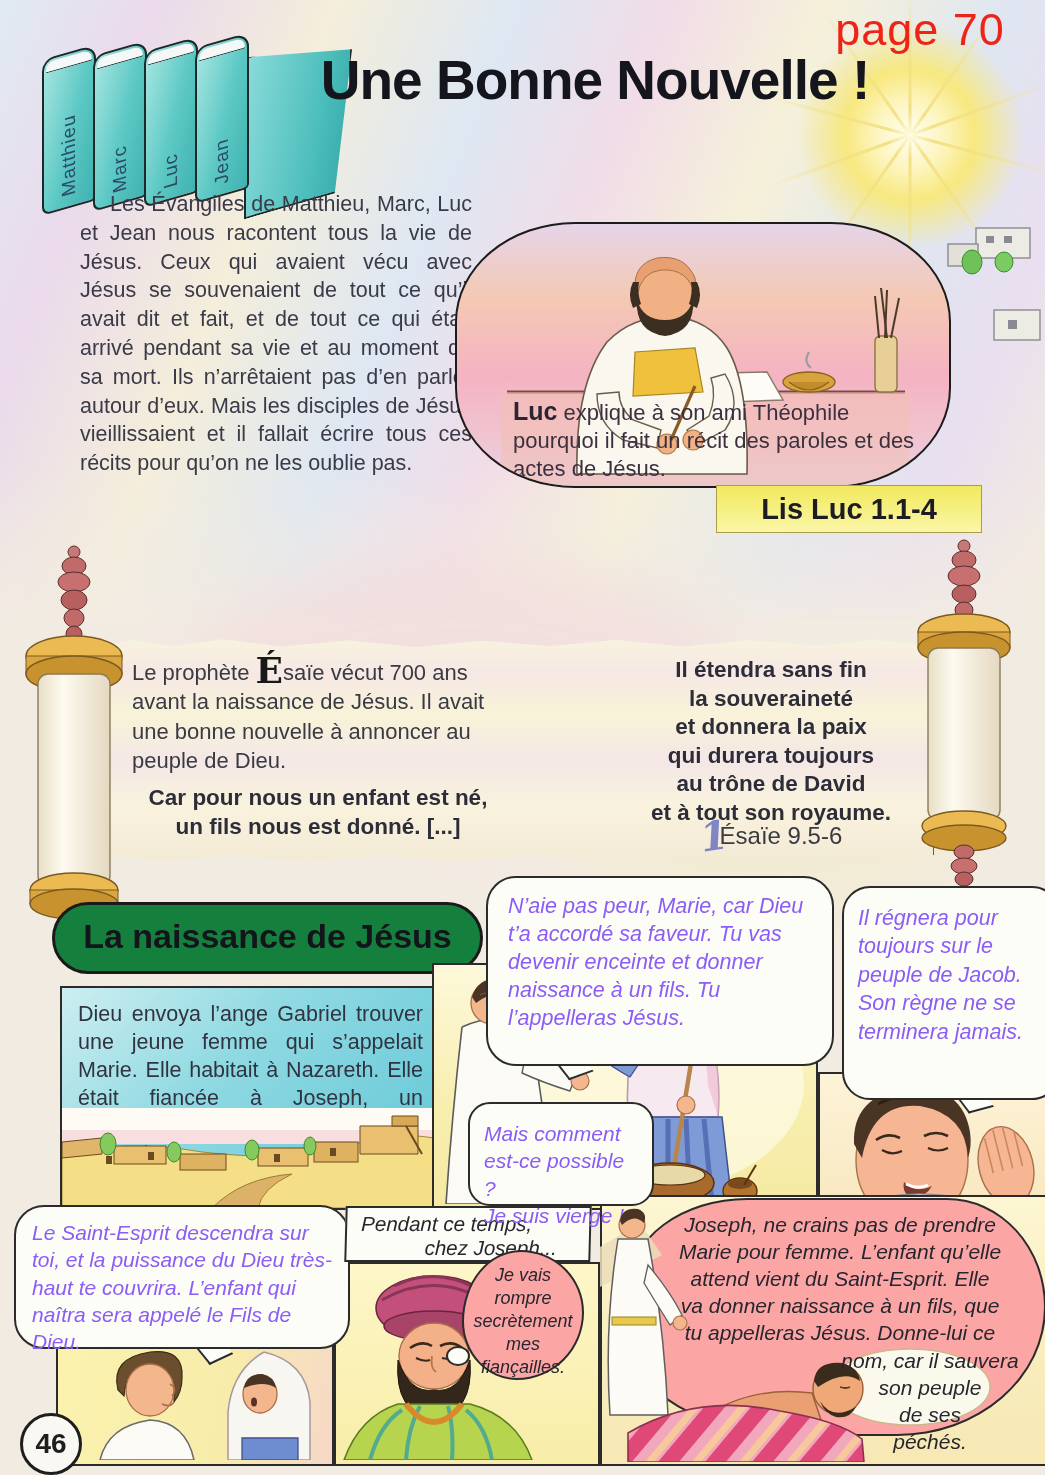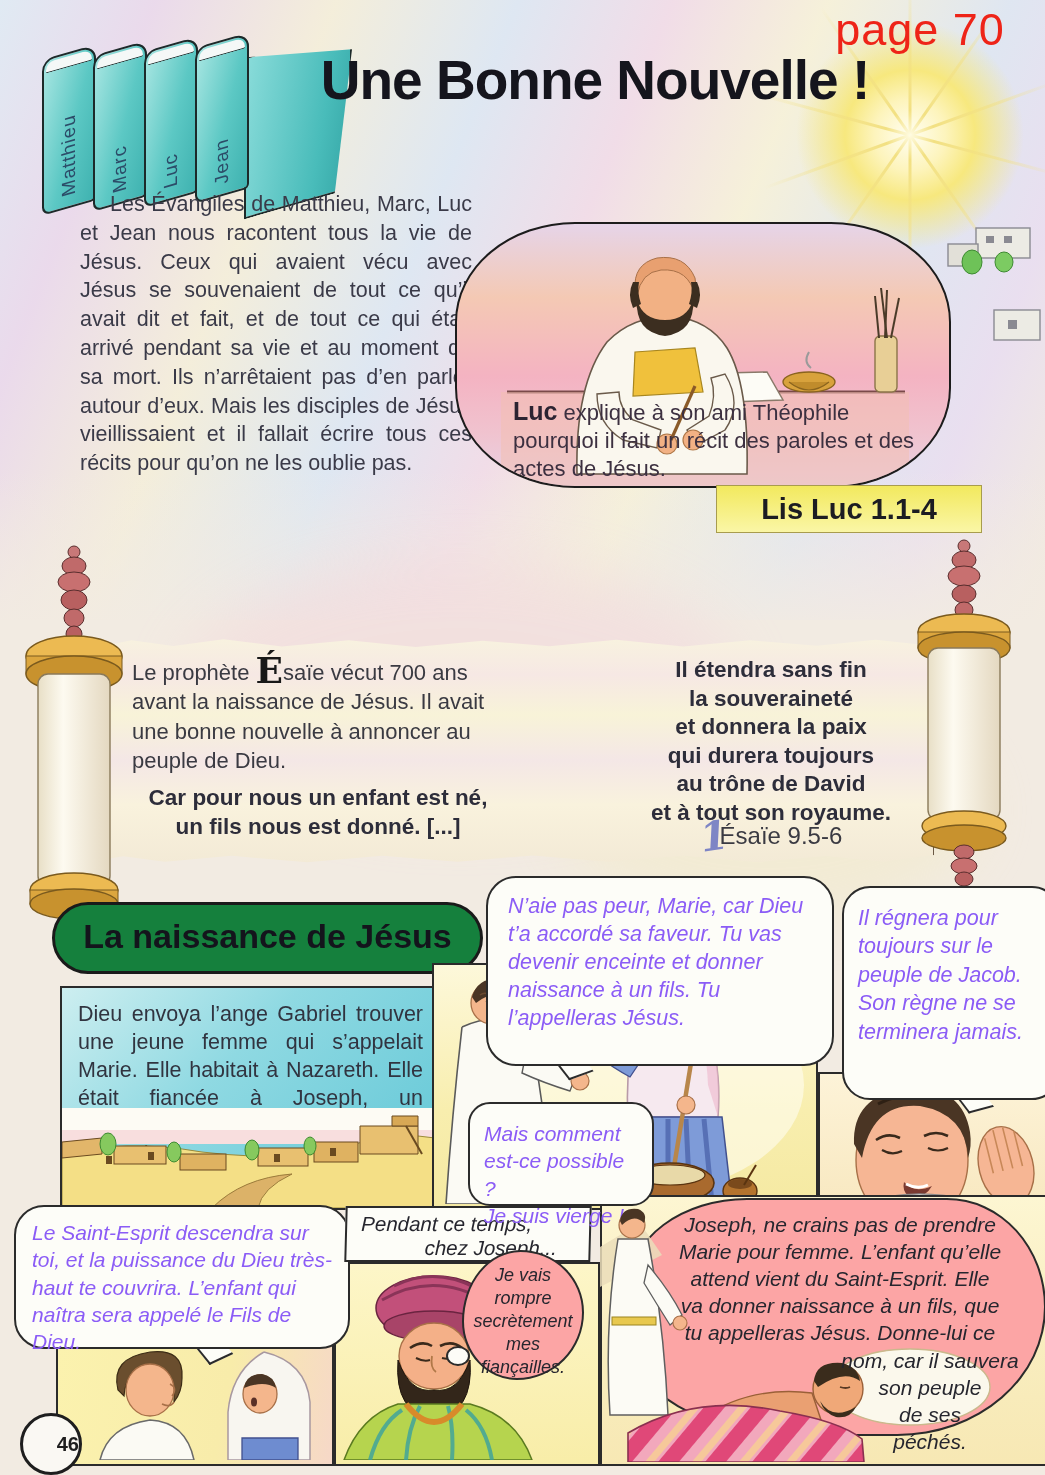--- a/index.html
+++ b/index.html
@@ -76,21 +76,21 @@
   .tail{position:absolute;width:24px;height:24px;background:#fdfdf8;
     border-left:2px solid #2b2b2b;border-bottom:2px solid #2b2b2b;}
 
   .caption-box{left:345px;top:1206px;width:246px;height:56px;background:#fdfdf8;border:2px solid #2b2b2b;
     transform:skewX(-1.5deg);font-style:italic;font-size:20.5px;color:#26262e;padding-top:4px;box-sizing:border-box;}
   .caption-box .l2{padding-left:78px;}
 
   .cloud{background:#fca5a5;border:2px solid #2b2b2b;}
 
   .pagenum{left:20px;top:1413px;width:56px;height:56px;border:3px solid #1e1e1e;border-radius:50%;
-    background:#faf8f3;text-align:right;line-height:56px;font-size:20px;font-weight:bold;color:#1e1e1e;}
+    background:#faf8f3;text-align:center;line-height:56px;font-size:28px;font-weight:bold;color:#1e1e1e;}
 </style>
 </head>
 <body>
 
 <div class="page">
 
   <div class="abs bg-top"></div>
   <div class="abs bg-fade"></div>
   <div class="abs wash" style="left:180px;top:560px;width:560px;height:260px;background:#f3c9d8;"></div>
   <div class="abs wash" style="left:560px;top:700px;width:420px;height:220px;background:#f3ecb4;"></div>

